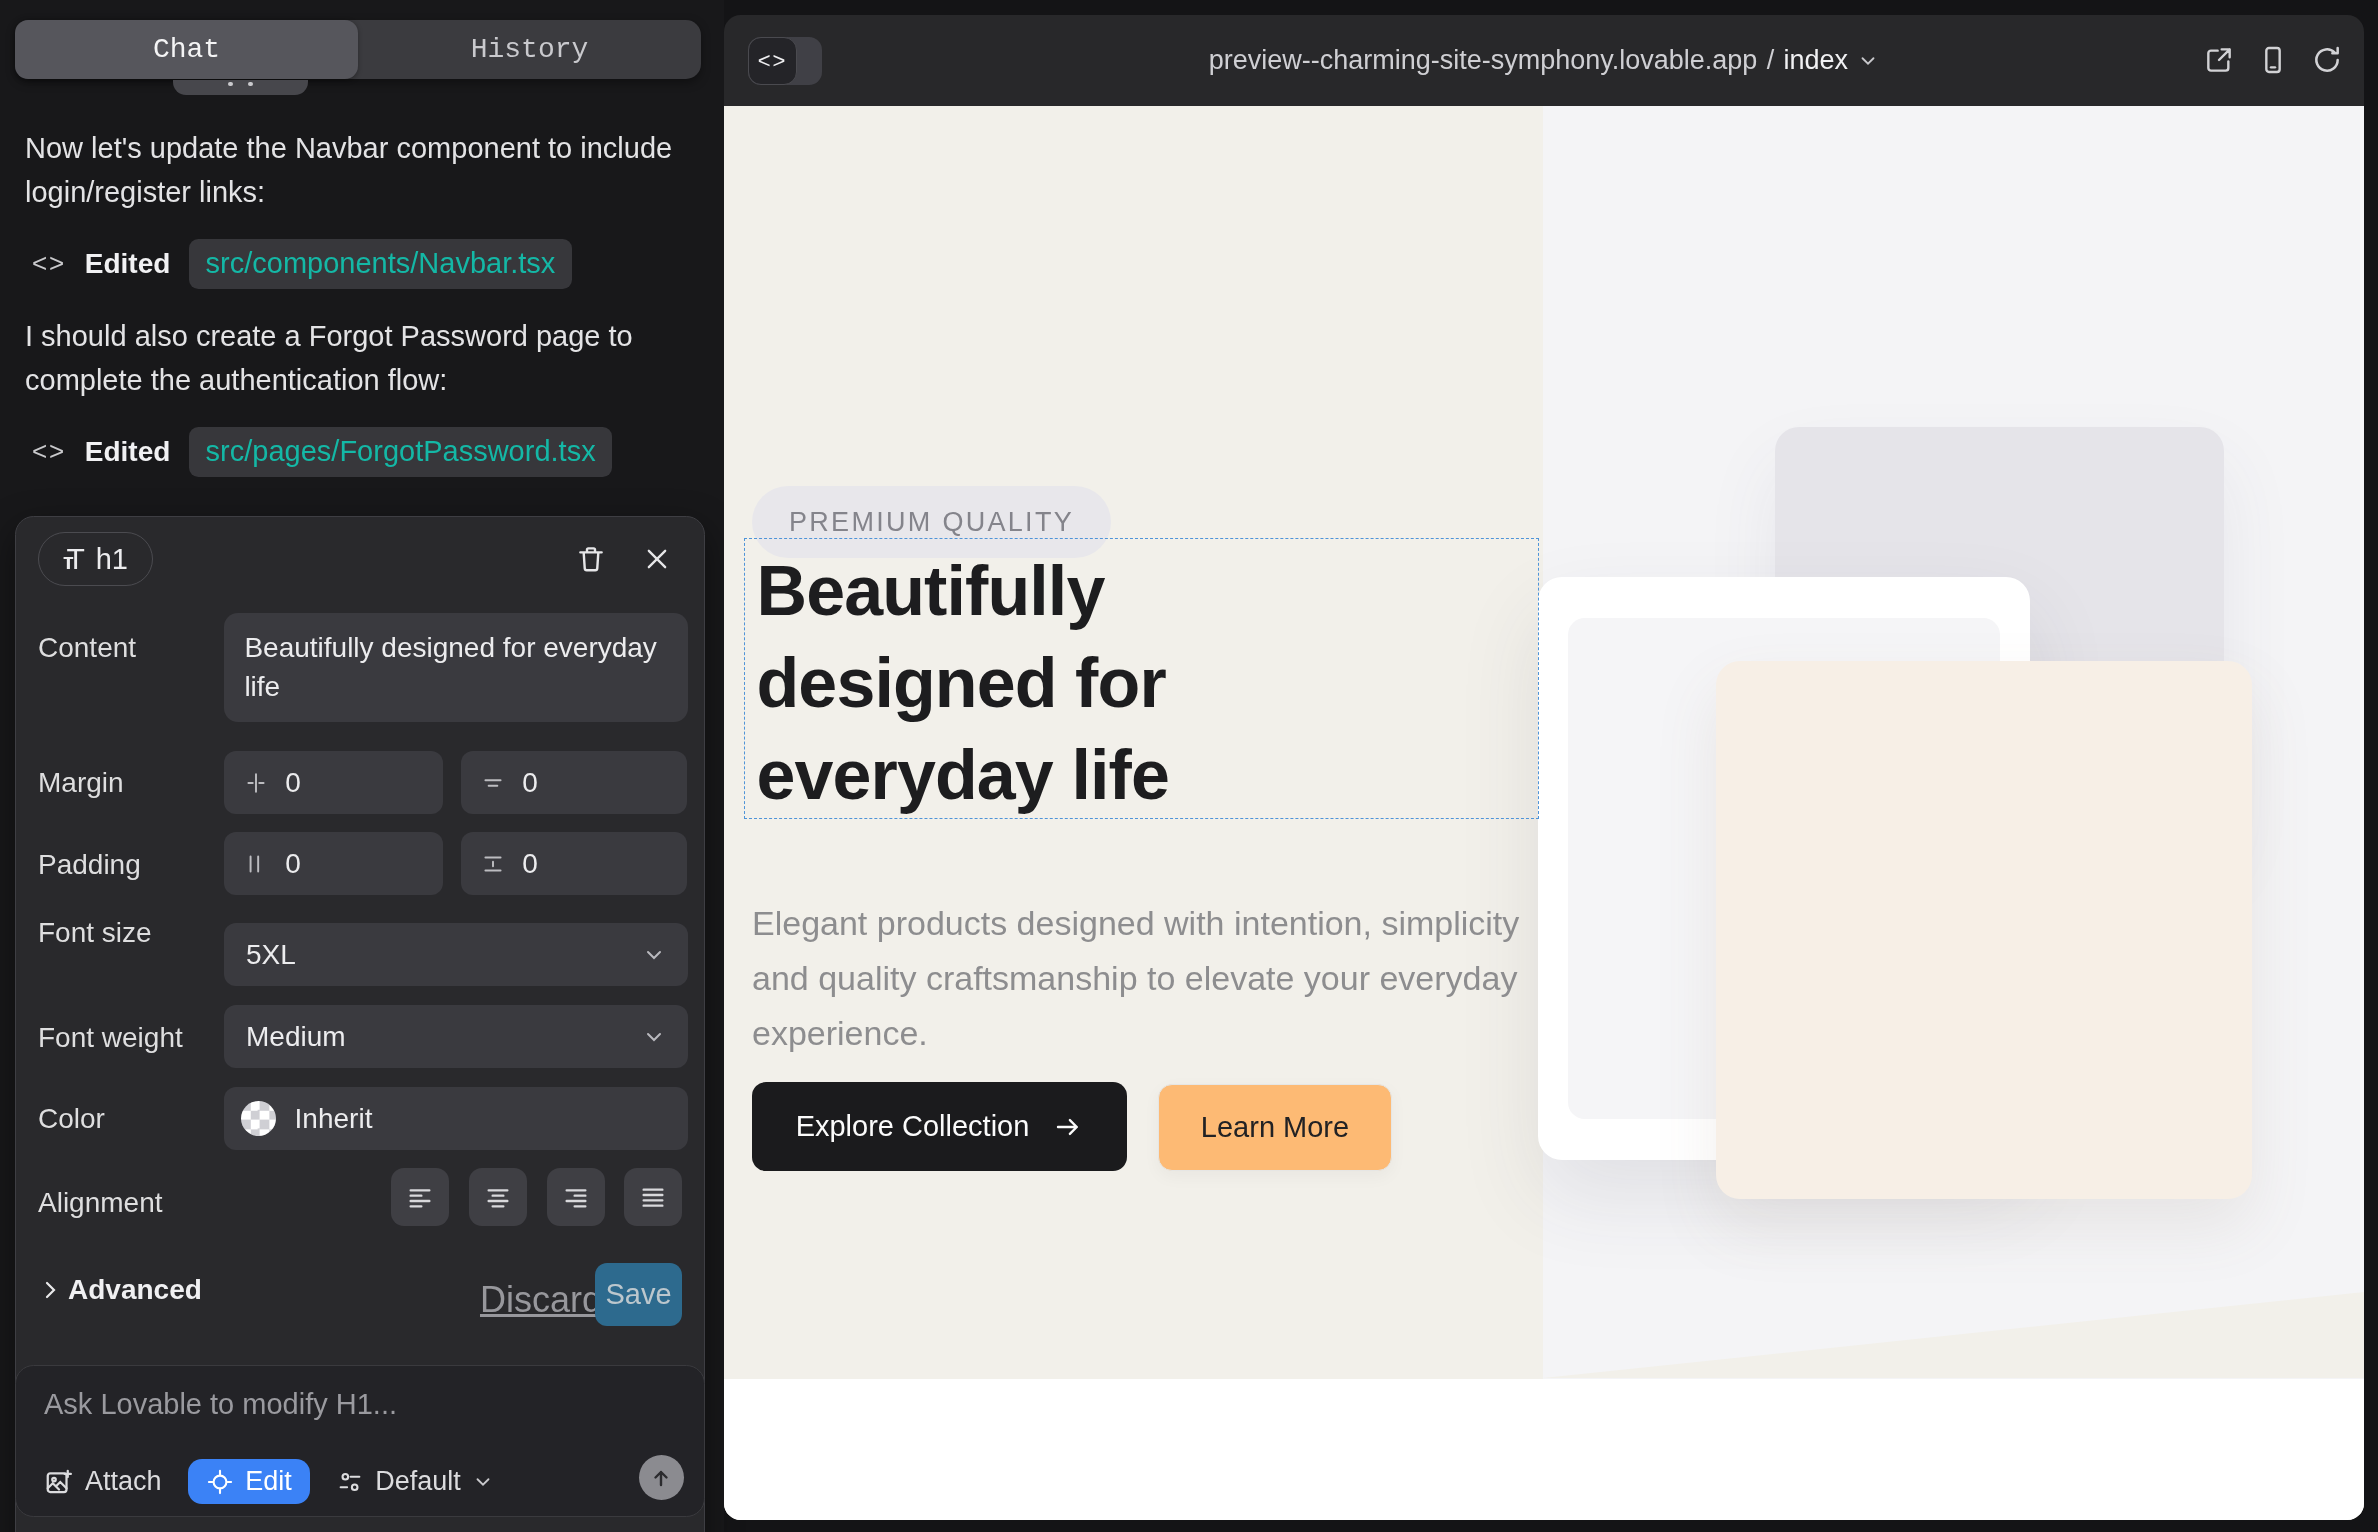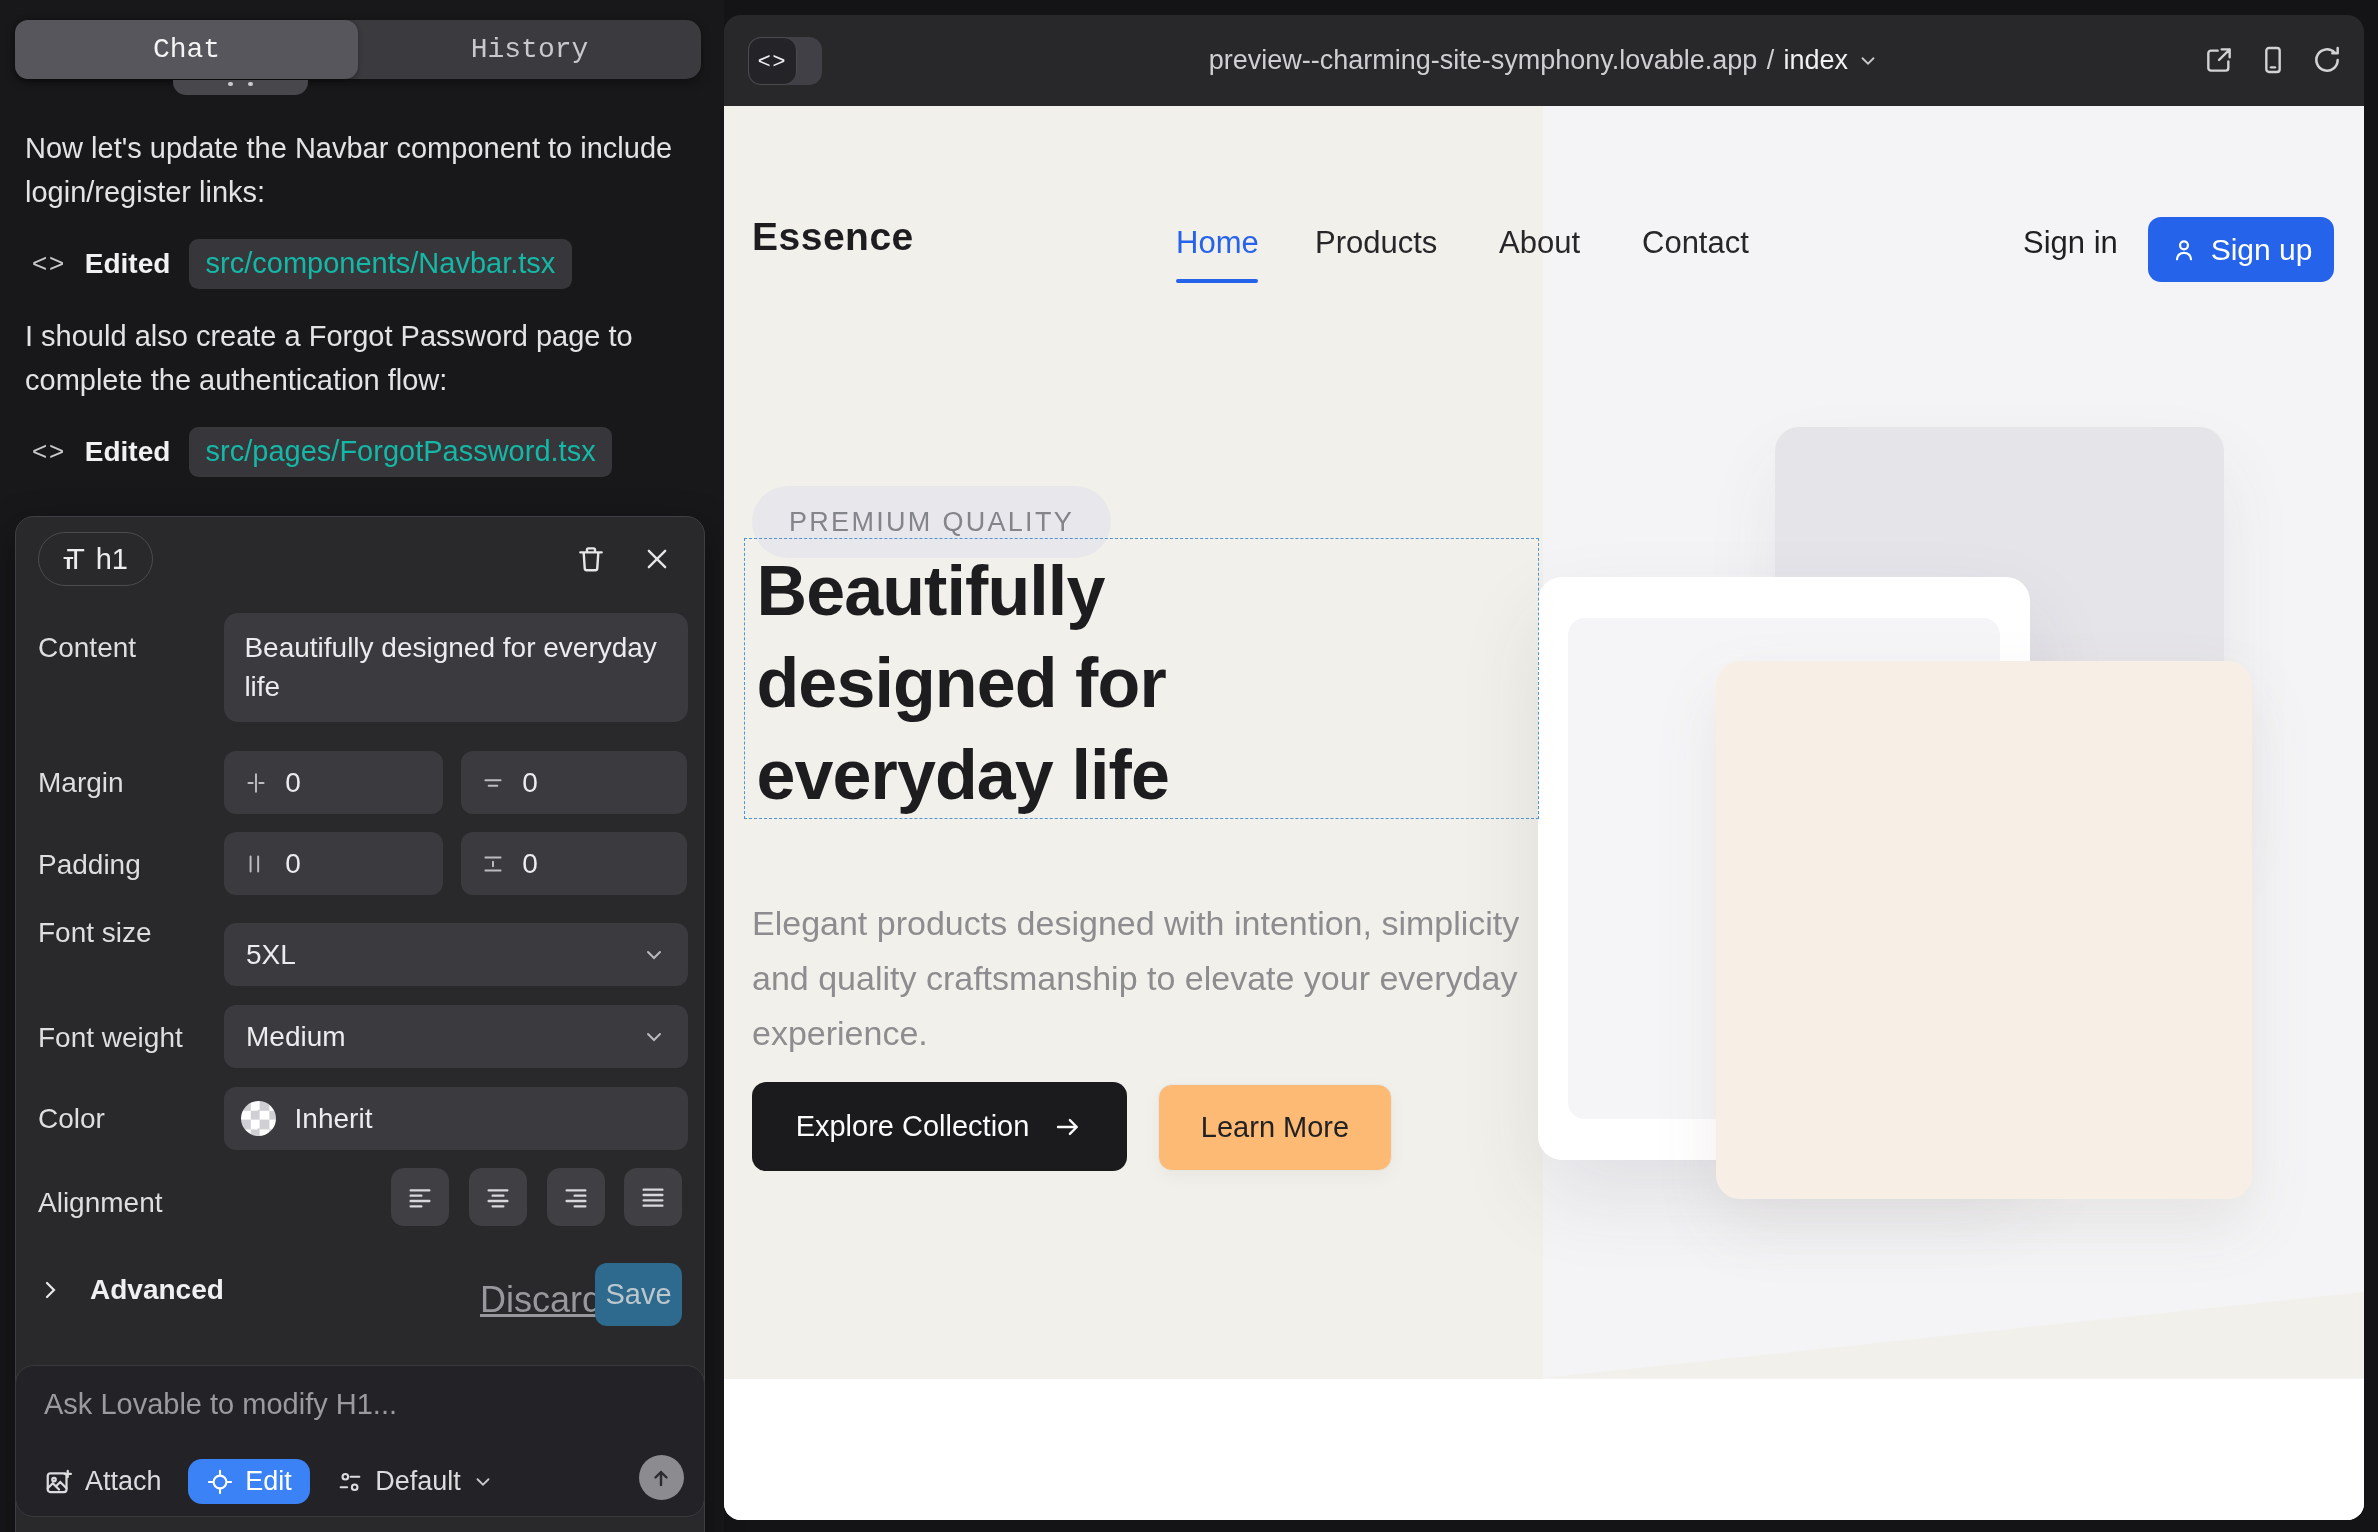--- a/index.html
+++ b/index.html
@@ -32,21 +32,21 @@
   .hdr-ic { position:absolute; top:24px; width:35px; height:35px; display:flex; align-items:center; justify-content:center; color:#e6e6e8; cursor:pointer; }
   .row-label { position:absolute; left:22px; font-size:28px; color:#dededf; }
   .field { position:absolute; background:#3a3a3f; border-radius:12px; display:flex; align-items:center; color:#ececee; font-size:28px; }
   .content-box { left:208px; top:96px; width:464px; height:109px; border-radius:14px; padding:15px 20.4px; align-items:flex-start; line-height:39px; }
   .num-field { height:63px; padding-left:18.6px; gap:16.7px; }
   .num-field svg { opacity:.85; }
   .select-field { left:208px; width:464px; height:63px; padding:0 22px; justify-content:space-between; }
   .swatch { width:35px; height:35px; border-radius:50%; margin-right:18.6px;
             background:conic-gradient(#ffffff 0 25%, #cfcfd4 0 50%, #ffffff 0 75%, #cfcfd4 0); background-size:18.6px 18.6px; }
   .align-btn { position:absolute; top:651px; width:58px; height:58px; background:#3f3f44; border-radius:13px; display:flex; align-items:center; justify-content:center; cursor:pointer; }
-  .adv { position:absolute; left:22px; top:757px; display:flex; align-items:center; gap:28px; color:#f0f0f2; font-size:28px; font-weight:700; cursor:pointer; }
+  .adv { position:absolute; left:22px; top:757px; display:flex; align-items:center; gap:6px; color:#f0f0f2; font-size:28px; font-weight:700; cursor:pointer; }
   .discard { position:absolute; left:464px; top:762px; font-size:36px; color:#97979c; cursor:pointer;text-decoration:underline; }
   .save { position:absolute; left:579px; top:746px; width:87px; height:63px; background:#2d6a8e; border-radius:12px; display:flex; align-items:center; justify-content:center; font-size:29px; color:#bcc7cd; cursor:pointer; }
 
   
   .composer { position:absolute; left:15px; top:1365px; width:690px; height:152px; background:#232327; border:0.9px solid #3a3a3e; border-radius:18.6px;padding-left:15px; }
   .composer input { position:absolute; left:28px; top:22px; width:612px; background:transparent; border:none; outline:none; font-size:29px; color:#e6e6e8; font-family:"Liberation Sans",sans-serif; }
   .composer input::placeholder { color:#9a9a9f; }
   .comp-row { position:absolute; left:28px; top:93px; height:45px; display:flex; align-items:center; gap:26px; }
   .comp-item { display:flex; align-items:center; gap:11px; color:#dcdcde; font-size:27px; cursor:pointer; }
   .edit-pill { background:#3b82f6; color:#fff; border-radius:14px; height:45px; padding:0 18.6px; display:flex; align-items:center; gap:11px; font-size:27px; cursor:pointer; }
@@ -344,38 +344,20 @@
     <div class="gray-col"></div>
     <div class="wedge"></div>
     <div class="white-band"></div>
 
     <div class="shape shape-gray"></div>
     <div class="shape shape-white">
       <div class="shape-white-inner"></div>
     </div>
     <div class="shape shape-cream"></div>
 
-    <div class="sitenav">
-      <div class="brand">Essence</div>
-      <div class="navlink active" style="left:452px;">Home</div>
-      <div class="nav-underline" style="left:452px; width:82px;"></div>
-      <div class="navlink" style="left:591px;">Products</div>
-      <div class="navlink" style="left:775px;">About</div>
-      <div class="navlink" style="left:918px;">Contact</div>
-      <div class="signin">Sign in</div>
-      <div class="signup">
-        <span>
-          <svg width="28" height="28" viewBox="0 0 24 24" fill="none" stroke="#ffffff" stroke-width="1.9" stroke-linecap="round">
-              <circle cx="12" cy="8" r="3.4"></circle>
-              <path d="M6 20c0-3.3 2.7-5.5 6-5.5s6 2.2 6 5.5"></path>
-            </svg>
-        </span>
-        <span>Sign up</span>
-      </div>
-    </div>
 
     <div class="badge">PREMIUM QUALITY</div>
 
     <div class="selection">
       <h1 class="hero-h1">Beautifully designed for everyday life</h1>
     </div>
 
     <p class="hero-p">Elegant products designed with intention, simplicity and quality craftsmanship to elevate your everyday experience.</p>
 
     <div class="cta-primary">

